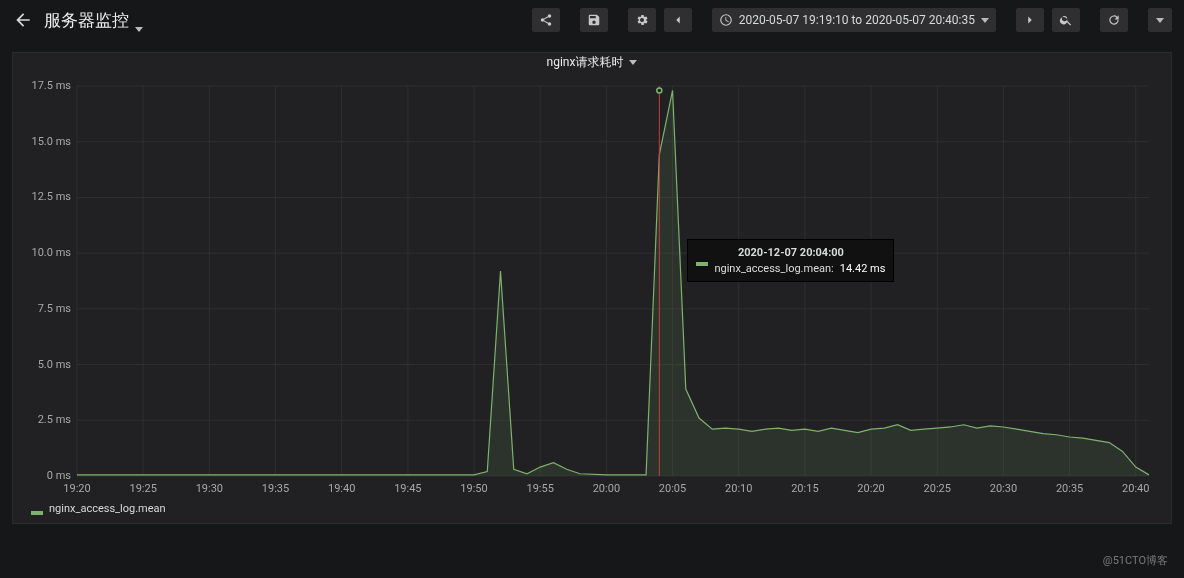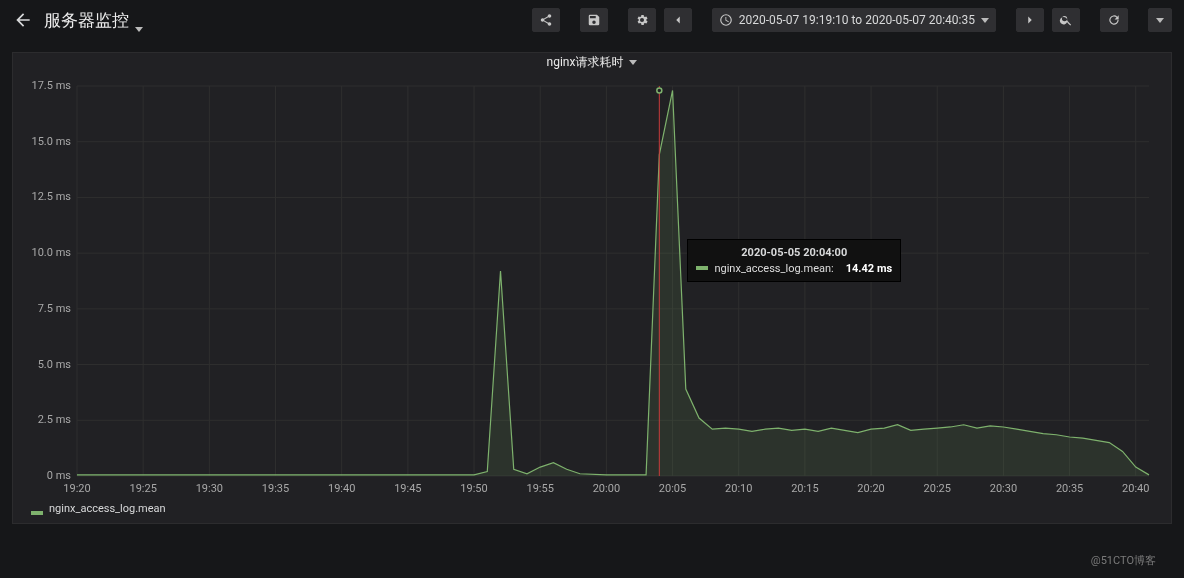--- a/index.html
+++ b/index.html
@@ -14,26 +14,26 @@
   .timerange{font-size:12px;color:#d8d9da;gap:6px}
   .panel{margin:12px;background:#212124;border:1px solid #2c2c2e;height:472px;display:flex;flex-direction:column}
   .panel-title{height:26px;display:flex;align-items:center;justify-content:center;gap:6px;font-size:12px;color:#eaeaea}
   .chart-wrap{flex:1;position:relative;padding:6px 12px 0 6px}
   svg.chart{width:100%;height:100%;display:block}
   .series{fill:none;stroke:#7eb26d;stroke-width:1.2}
   .series-fill{fill:rgba(126,178,109,.12);stroke:none}
   .hover-line{stroke:#c73c3c;stroke-width:1}
   .tooltip{position:absolute;background:#111;border:1px solid #000;padding:6px 8px;font-size:11px;color:#ddd;white-space:nowrap;pointer-events:none}
   .tooltip .tt-time{color:#d8d9da;font-weight:700;text-align:center;margin-bottom:3px}
-  .tt-row{display:flex;align-items:center;gap:6px}
+  .tt-row{display:flex;gap:6px}
   .tt-swatch{width:12px;height:4px;background:#7eb26d}
-  .tt-val{font-weight:700;color:#fff;margin-left:6px}
+  .tt-val{font-weight:400;color:#fff;margin-left:0}
   .legend{padding:4px 10px 8px 18px;display:flex;align-items:flex-end;gap:6px;font-size:11px;color:#d8d9da}
   .legend .swatch{width:12px;height:4px;background:#7eb26d}
-  .watermark{position:fixed;right:28px;bottom:10px;color:#7a7a7a;font-size:11px}
+  .watermark{position:fixed;right:16px;bottom:10px;color:#7a7a7a;font-size:11px}
   .caret-down{width:0;height:0;border-left:4px solid transparent;border-right:4px solid transparent;border-top:5px solid #bbb}
 </style>
 </head>
 <body>
 
 <div class="topbar">
   <div class="back">
     <svg viewBox="0 0 24 24" width="20" height="20">
         <path fill="#d8d9da" d="M20 11H7.8l5.6-5.6L12 4l-8 8 8 8 1.4-1.4L7.8 13H20z"></path>
       </svg>
@@ -152,21 +152,21 @@
         <line class="xgrid" x1="1050.5925925925926" x2="1050.5925925925926" y1="8" y2="398" stroke="#2f2f2f"></line>
         <text class="axis" x="1050.5925925925926" y="414" text-anchor="middle" fill="#a8a8a8" font-size="11">20:35</text>
         <line class="xgrid" x1="1116.7654320987654" x2="1116.7654320987654" y1="8" y2="398" stroke="#2f2f2f"></line>
         <text class="axis" x="1116.7654320987654" y="414" text-anchor="middle" fill="#a8a8a8" font-size="11">20:40</text>
         <path class="series-fill" d="M58 396.8857142857143 L124.17283950617283 396.8857142857143 L190.34567901234567 396.8857142857143 L256.5185185185185 396.8857142857143 L322.69135802469134 396.8857142857143 L388.8641975308642 396.8857142857143 L455.037037037037 396.8857142857143 L468.2716049382716 393.54285714285714 L481.5061728395061 192.9714285714286 L494.7407407407407 391.31428571428575 L507.9753086419753 395.7714285714286 L521.2098765432099 389.0857142857143 L534.4444444444443 384.62857142857143 L547.679012345679 391.31428571428575 L560.9135802469136 395.7714285714286 L587.3827160493827 396.8857142857143 L627.0864197530865 396.8857142857143 L640.3209876543209 76.64000000000001 L653.5555555555555 12.457142857142824 L666.7901234567901 311.0857142857143 L680.0246913580247 340.0571428571429 L693.2592592592592 351.2 L706.4938271604939 350.0857142857143 L719.7283950617284 351.2 L732.9629629629629 353.4285714285714 L746.1975308641975 351.2 L759.4320987654321 350.0857142857143 L772.6666666666666 352.31428571428575 L785.9012345679013 351.2 L799.1358024691358 353.4285714285714 L812.3703703703704 350.0857142857143 L825.6049382716049 352.31428571428575 L838.8395061728395 354.54285714285714 L852.074074074074 351.2 L865.3086419753087 350.0857142857143 L878.5432098765432 346.74285714285713 L891.7777777777778 352.31428571428575 L905.0123456790122 351.2 L918.2469135802469 350.0857142857143 L931.4814814814814 348.9714285714286 L944.716049382716 346.74285714285713 L957.9506172839506 350.0857142857143 L971.1851851851852 347.8571428571429 L984.4197530864197 348.9714285714286 L997.6543209876543 351.2 L1010.8888888888888 353.4285714285714 L1024.1234567901233 355.65714285714284 L1037.358024691358 356.77142857142854 L1050.5925925925926 359 L1063.8271604938273 360.1142857142857 L1077.061728395062 362.34285714285716 L1090.2962962962963 364.57142857142856 L1103.530864197531 373.4857142857143 L1116.7654320987654 389.0857142857143 L1130 396.8857142857143 L 1130 398 L 58 398 Z"></path>
         <path class="series" d="M58 396.8857142857143 L124.17283950617283 396.8857142857143 L190.34567901234567 396.8857142857143 L256.5185185185185 396.8857142857143 L322.69135802469134 396.8857142857143 L388.8641975308642 396.8857142857143 L455.037037037037 396.8857142857143 L468.2716049382716 393.54285714285714 L481.5061728395061 192.9714285714286 L494.7407407407407 391.31428571428575 L507.9753086419753 395.7714285714286 L521.2098765432099 389.0857142857143 L534.4444444444443 384.62857142857143 L547.679012345679 391.31428571428575 L560.9135802469136 395.7714285714286 L587.3827160493827 396.8857142857143 L627.0864197530865 396.8857142857143 L640.3209876543209 76.64000000000001 L653.5555555555555 12.457142857142824 L666.7901234567901 311.0857142857143 L680.0246913580247 340.0571428571429 L693.2592592592592 351.2 L706.4938271604939 350.0857142857143 L719.7283950617284 351.2 L732.9629629629629 353.4285714285714 L746.1975308641975 351.2 L759.4320987654321 350.0857142857143 L772.6666666666666 352.31428571428575 L785.9012345679013 351.2 L799.1358024691358 353.4285714285714 L812.3703703703704 350.0857142857143 L825.6049382716049 352.31428571428575 L838.8395061728395 354.54285714285714 L852.074074074074 351.2 L865.3086419753087 350.0857142857143 L878.5432098765432 346.74285714285713 L891.7777777777778 352.31428571428575 L905.0123456790122 351.2 L918.2469135802469 350.0857142857143 L931.4814814814814 348.9714285714286 L944.716049382716 346.74285714285713 L957.9506172839506 350.0857142857143 L971.1851851851852 347.8571428571429 L984.4197530864197 348.9714285714286 L997.6543209876543 351.2 L1010.8888888888888 353.4285714285714 L1024.1234567901233 355.65714285714284 L1037.358024691358 356.77142857142854 L1050.5925925925926 359 L1063.8271604938273 360.1142857142857 L1077.061728395062 362.34285714285716 L1090.2962962962963 364.57142857142856 L1103.530864197531 373.4857142857143 L1116.7654320987654 389.0857142857143 L1130 396.8857142857143 "></path>
         <line class="hover-line" x1="640.3209876543209" x2="640.3209876543209" y1="8" y2="398"></line>
         <circle cx="640.3209876543209" cy="12.457142857142824" r="2.5" fill="#212124" stroke="#7eb26d" stroke-width="1.5"></circle>
       </svg>
     <div class="tooltip" id="tooltip" style="left: 674.431px; top: 166.733px;">
-      <div class="tt-time">2020-05-05 20:04:00</div>
+      <div class="tt-time">2020-12-07 20:04:00</div>
       <div class="tt-row">
         <span class="tt-swatch"></span>
         <span>nginx_access_log.mean:</span>
         <span class="tt-val">14.42 ms</span>
       </div>
     </div>
   </div>
   <div class="legend">
     <span class="swatch"></span>
     <span>nginx_access_log.mean</span>

